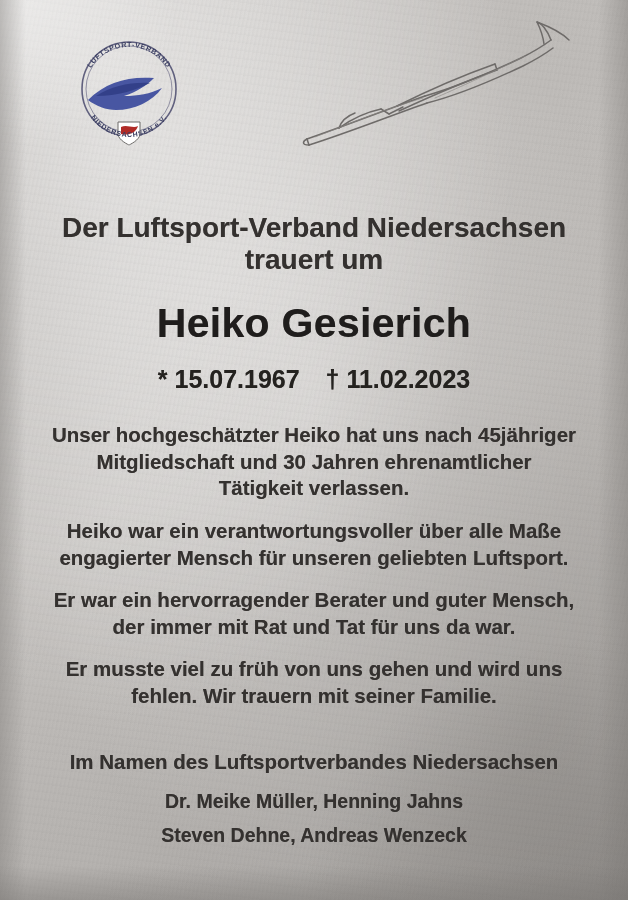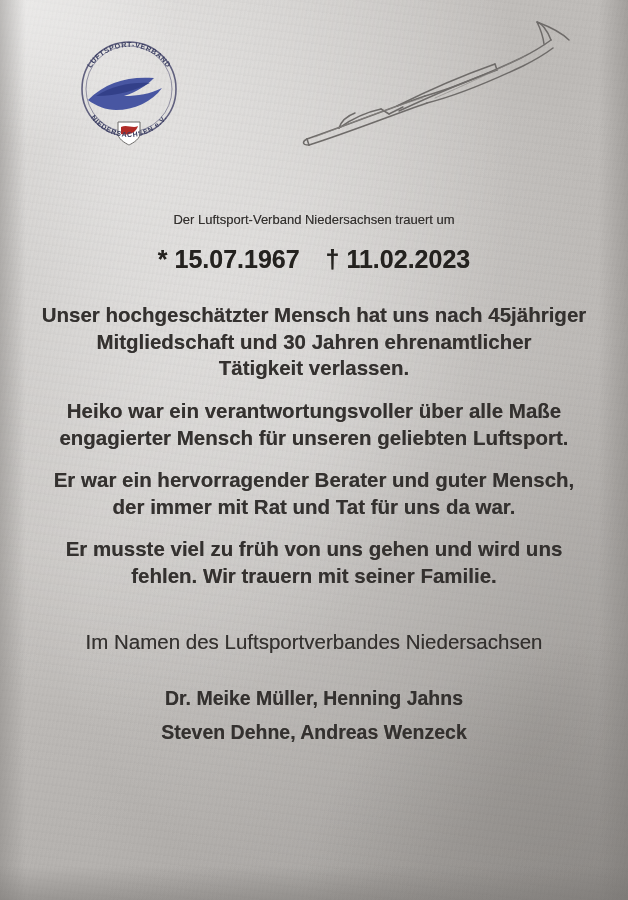--- a/index.html
+++ b/index.html
@@ -96,22 +96,22 @@
   .motto {
     font-size: 20.5px;
     font-weight: 600;
     letter-spacing: .1px;
     color: #34312f;
   }
   .motto .line:first-child { margin-bottom: 2px; }
 
   .intro {
     margin-top: 44px;
-    font-size: 13px;
-    font-weight: 400;
+    font-size: 28px;
+    font-weight: 700;
     color: #34312f;
   }
   .name {
     margin-top: 24px;
     font-size: 41px;
     font-weight: 700;
     letter-spacing: .3px;
     color: #1f1d1c;
   }
   .dates {
@@ -127,25 +127,25 @@
     font-size: 20.5px;
     font-weight: 600;
     color: #34312f;
   }
   .para { margin-bottom: 16px; }
   .para:last-child { margin-bottom: 16px; }
 
   .closing {
     margin-top: 40px;
     font-size: 20.5px;
-    font-weight: 400;
+    font-weight: 700;
     color: #34312f;
   }
   .signers {
-    margin-top: 32px;
+    margin-top: 15px;
     font-size: 19.5px;
     font-weight: 600;
     color: #34312f;
   }
   .signers .line { margin-bottom: 9px; }
 
   
   .inky { text-shadow: 0 0 0.6px rgba(40,38,36,0.55); }
 </style>
 </head>
@@ -213,28 +213,29 @@
         <path d="M150,84 C182,70 212,56 240,42" opacity=".7"></path>
       </g>
     </svg>
   </div>
 
   <div class="content inky">
 
 
     <div class="intro">Der Luftsport-Verband Niedersachsen trauert um</div>
 
+    <div class="name">Heiko Gesierich</div>
 
     <div class="dates">
       <span>* 15.07.1967</span><span class="sep"></span><span>† 11.02.2023</span>
     </div>
 
     <div class="body-text">
       <div class="para">
-        <div class="line">Unser hochgeschätzter Mensch hat uns nach 45jähriger</div>
+        <div class="line">Unser hochgeschätzter Heiko hat uns nach 45jähriger</div>
         <div class="line">Mitgliedschaft und 30 Jahren ehrenamtlicher</div>
         <div class="line">Tätigkeit verlassen.</div>
       </div>
       <div class="para">
         <div class="line">Heiko war ein verantwortungsvoller über alle Maße</div>
         <div class="line">engagierter Mensch für unseren geliebten Luftsport.</div>
       </div>
       <div class="para">
         <div class="line">Er war ein hervorragender Berater und guter Mensch,</div>
         <div class="line">der immer mit Rat und Tat für uns da war.</div>

